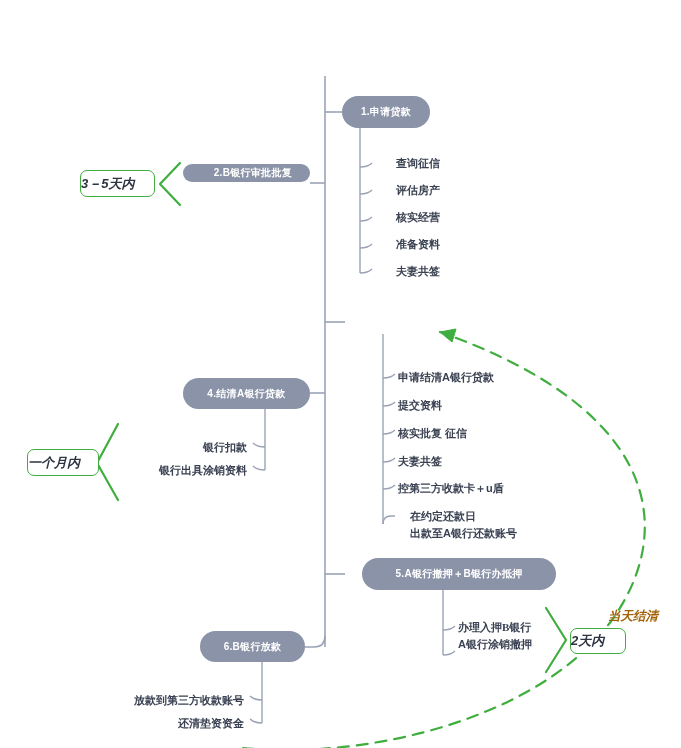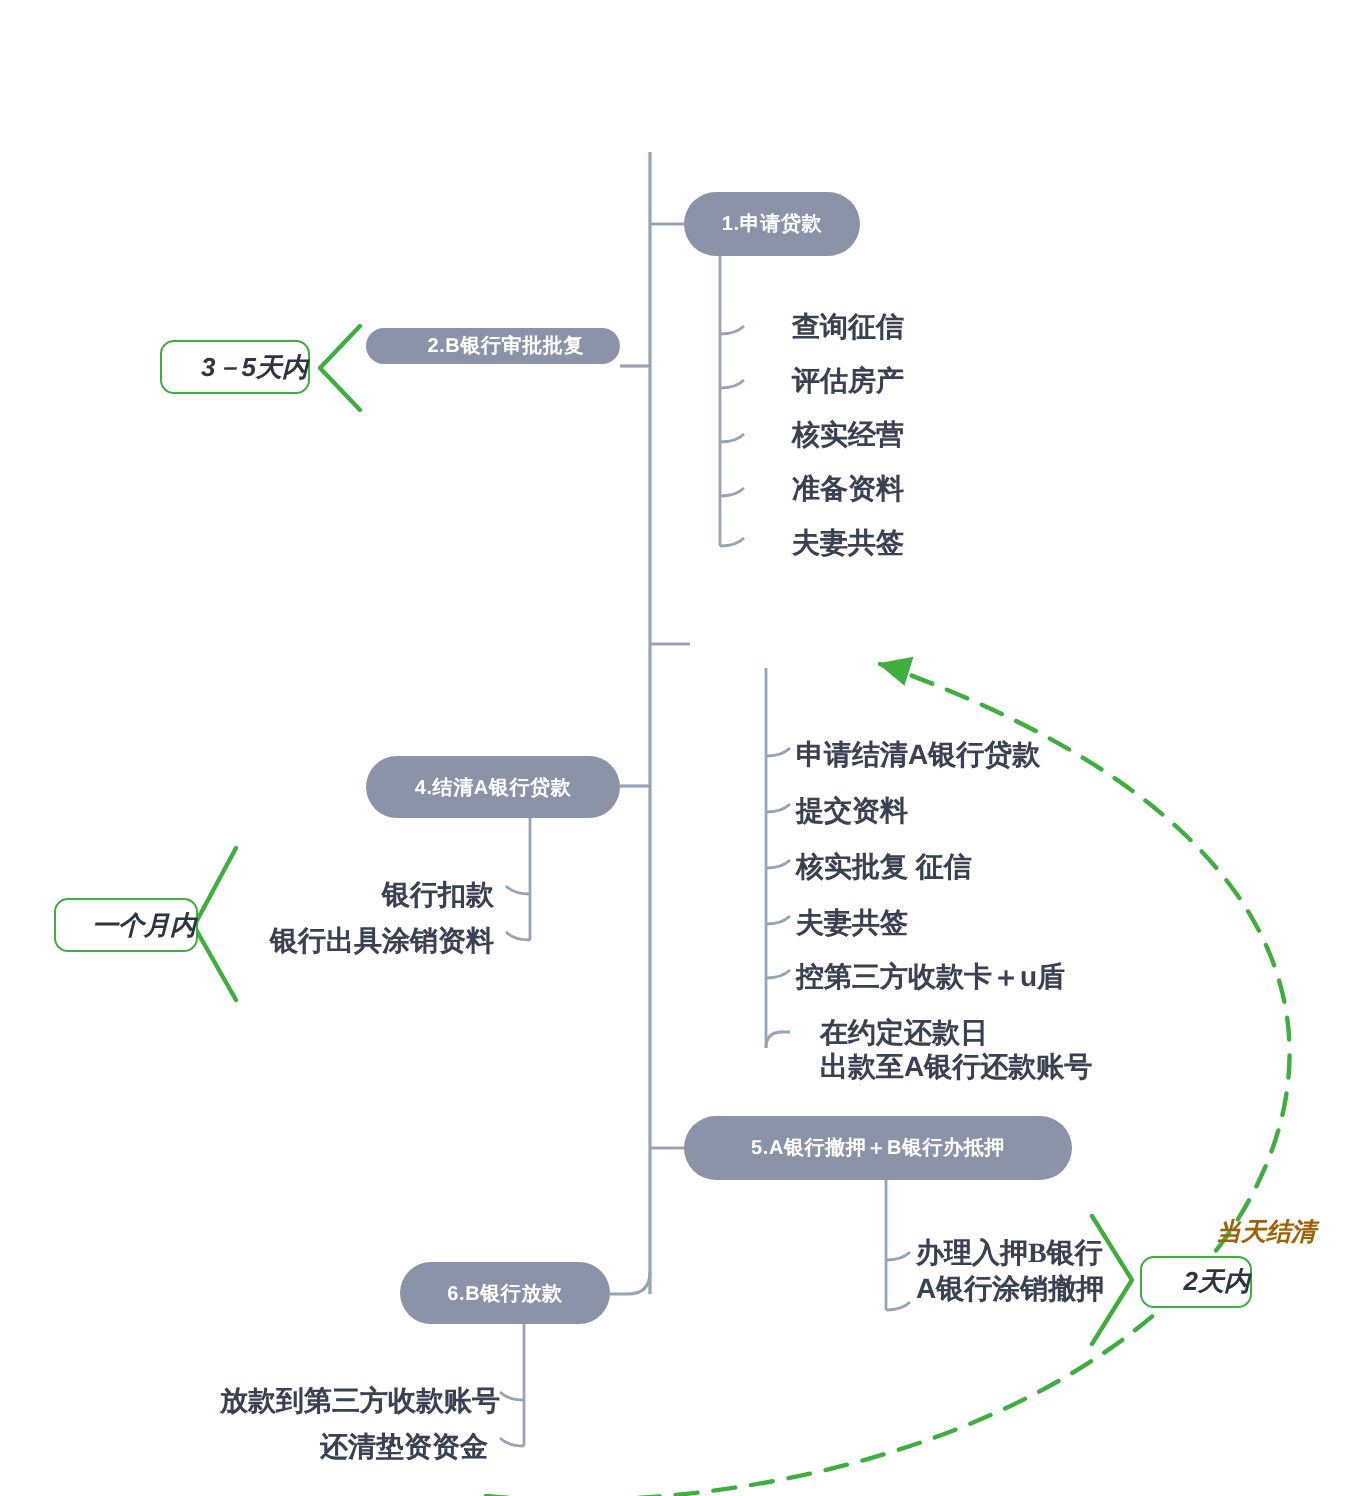--- a/index.html
+++ b/index.html
@@ -43,35 +43,35 @@
     font-size: 18px;
     padding: 0 22px;
   }
   .node.step {
     background: #8b93a8;
     font-size: 10px;
     padding: 3px 18px;
   }
   .leaf {
     position: absolute;
-    font-size: 14px;
+    font-size: 11px;
     font-weight: bold;
     color: #3a4152;
     white-space: nowrap;
     line-height: 15px;
     z-index: 3;
   }
   .leaf.right { text-align: left; }
   .leaf.left  { text-align: right; }
   .tag {
     position: absolute;
     box-sizing: border-box;
     display: flex;
     align-items: center;
-    justify-content: flex-end;
+    justify-content: flex-start;
     border: 1.6px solid #3fae3f;
     border-radius: 7px;
     background: #ffffff;
     color: #2d3442;
     font-size: 13px;
     font-weight: bold;
     font-style: italic;
     white-space: nowrap;
     z-index: 4;
   }
@@ -165,21 +165,21 @@
 
   <div class="node step" style="left:183px; top:378px; width:127px; height:31px;">
     <span>4.结清A银行贷款</span>
   </div>
   <div class="leaf left" style="left:112px; top:440px; width:135px;">银行扣款</div>
   <div class="leaf left" style="left:112px; top:463px; width:135px;">银行出具涂销资料</div>
   <div class="tag" style="left:27px; top:449px; width:72px; height:27px;">
     <span>一个月内</span>
   </div>
 
-  <div class="node step" style="left:342px; top:558px; width:194px; height:32px;justify-content:center;">
+  <div class="node step" style="left:362px; top:558px; width:194px; height:32px;justify-content:center;">
     <span>5.A银行撤押＋B银行办抵押</span>
   </div>
   <div class="leaf right" style="left:458px; top:622px;margin-top:15px;">A银行涂销撤押</div>
   <div class="leaf right" style="left:458px; top:620px;font-family:Liberation Serif, serif;">办理入押B银行</div>
   <div class="tag" style="left:570px; top:628px; width:56px; height:26px;">
     <span>2天内</span>
   </div>
   <div class="note" style="left:608px; top:608px;">当天结清</div>
 
   <div class="node step" style="left:200px; top:631px; width:105px; height:31px;text-align:right;">

